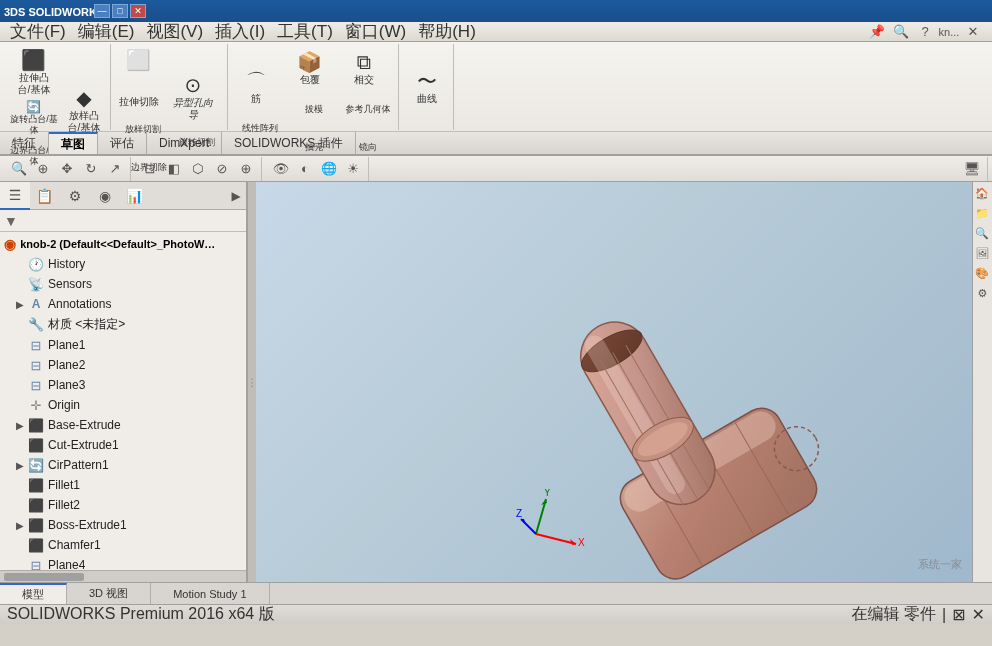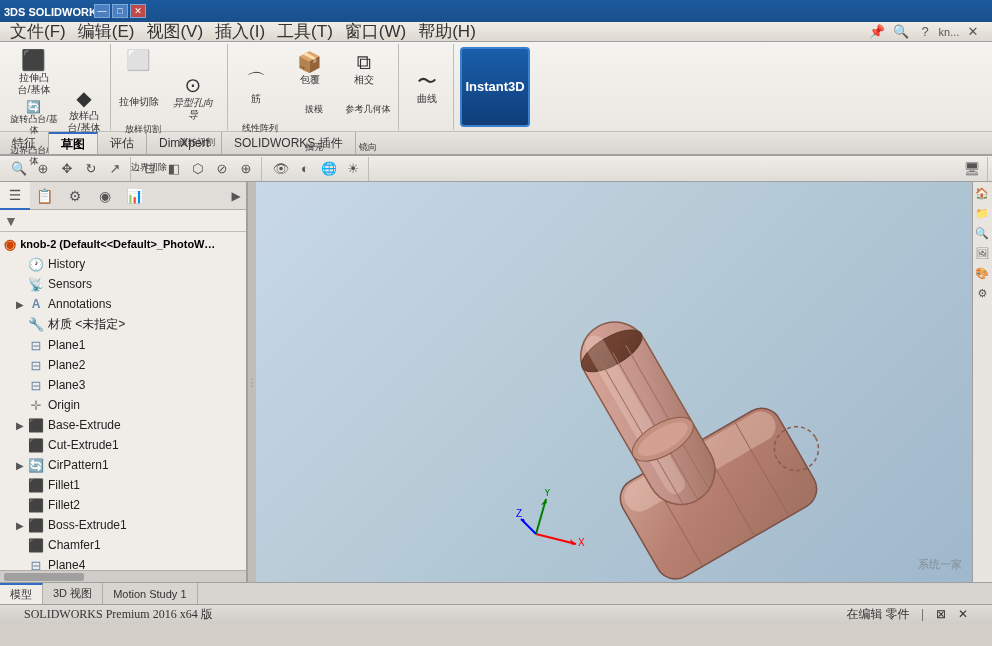--- a/index.html
+++ b/index.html
@@ -145,32 +145,32 @@
     }
     .rp-btn {
       width: 18px; height: 18px; display: flex; align-items: center; justify-content: center;
       cursor: pointer; font-size: 11px; color: #555;
     }
 
     
     #statusbar {
       height: 20px; display: flex; align-items: center;
       background: linear-gradient(to bottom, #e0ddd8, #d0cdc8);
-      border-top: 1px solid #a0a0a0; padding: 0 24px; font-size: 12px; color: #333; font-family: Liberation Serif, serif;
+      border-top: 1px solid #a0a0a0; padding: 0 7px; font-size: 16px; color: #333;
     }
     #statusbar .status-left { flex: 1; }
-    #statusbar .status-right { display: flex; align-items: center; gap: 12px; }
+    #statusbar .status-right { display: flex; align-items: center; gap: 6px; }
 
     
     #bottom-tabs {
       height: 22px; display: flex; align-items: stretch;
       background: #d8d5d0; border-top: 1px solid #a0a0a0;
     }
     .bottom-tab {
-      padding: 3px 10px; font-size: 11px; color: #333; cursor: pointer;
+      padding: 3px 22px; font-size: 11px; color: #333; cursor: pointer;
       border-right: 1px solid #b0ada8; display: flex; align-items: center;
     }
     .bottom-tab.active {
       background: #f0ede8; border-top: 2px solid #316ac5;
     }
 
     
     .axes { position: absolute; bottom: 30px; left: 30px; }
 
     
@@ -316,23 +316,20 @@
 
     <div class="toolbar-group">
       <div class="toolbar-buttons">
         <div class="tb-btn">
           <span class="icon">〜</span>
           <span style="font-size:10px;">曲线</span>
         </div>
       </div>
     </div>
 
-    <div class="instant3d-btn">
-      <span>Instant3D</span>
-    </div>
   </div>
 
   <div id="toolbar-tabs">
     <div class="tab-item">特征</div>
     <div class="tab-item active">草图</div>
     <div class="tab-item">评估</div>
     <div class="tab-item">DimXpert</div>
     <div class="tab-item">SOLIDWORKS 插件</div>
   </div>
 </div>

